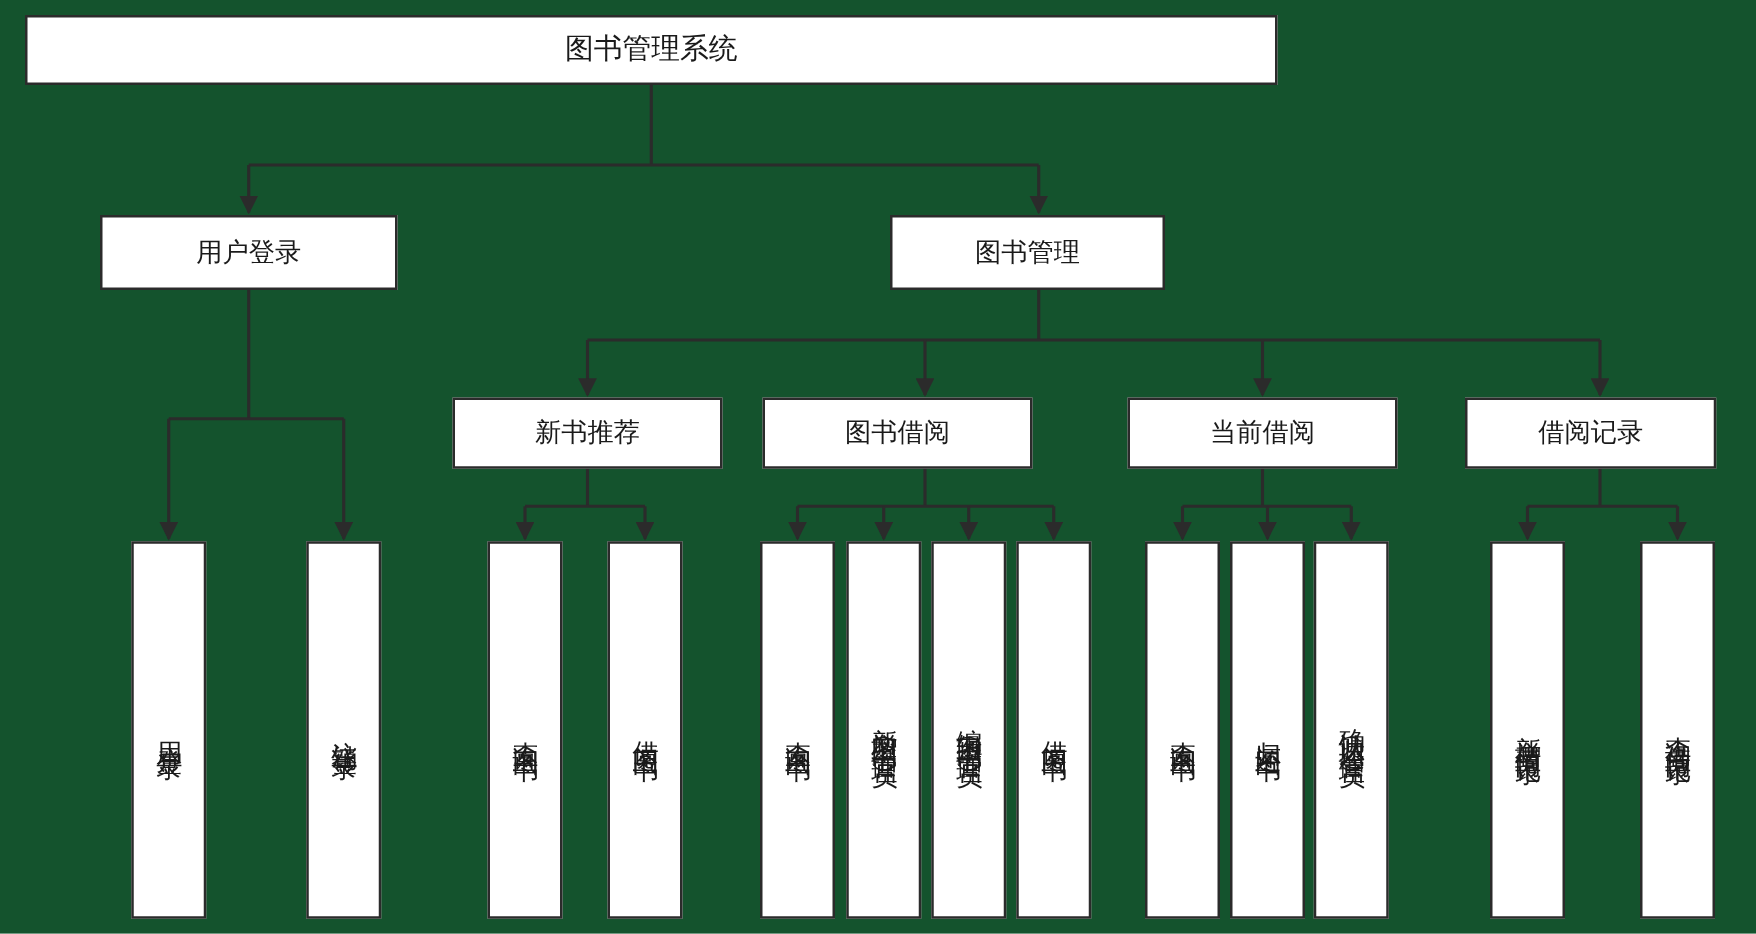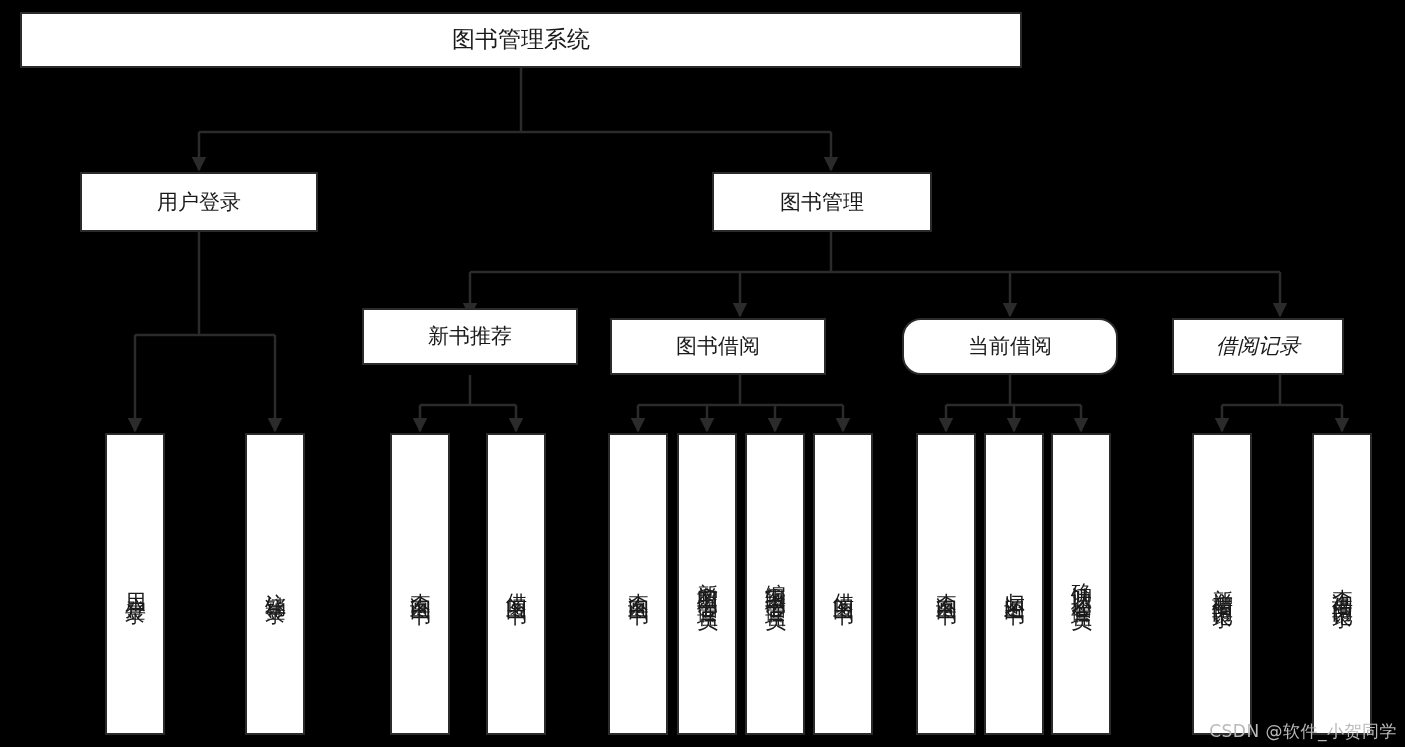--- a/index.html
+++ b/index.html
@@ -8,21 +8,21 @@
     padding: 0;
     background: #ffffff;
   }
   body {
     font-family: "DejaVu Sans", "Liberation Sans", sans-serif;
   }
   #canvas {
     position: relative;
     width: 1405px;
     height: 747px;
-    background: #000000;
+    background: #14532d;
     overflow: hidden;
   }
   #edges {
     position: absolute;
     left: 0;
     top: 0;
     width: 1405px;
     height: 747px;
     pointer-events: none;
   }
@@ -120,30 +120,30 @@
   <div id="node-layer">
       <div class="node root" style="left: 20px; top: 12px; width: 1002px; height: 56px;">
         <span class="node-label">图书管理系统</span>
       </div>
       <div class="node branch" style="left: 80px; top: 172px; width: 238px; height: 60px;">
         <span class="node-label">用户登录</span>
       </div>
       <div class="node branch" style="left: 712px; top: 172px; width: 220px; height: 60px;">
         <span class="node-label">图书管理</span>
       </div>
-      <div class="node branch" style="left: 362px; top: 308px; width: 216px; height: 57px;">
+      <div class="node branch" style="left: 362px; top: 318px; width: 216px; height: 57px;">
         <span class="node-label">新书推荐</span>
       </div>
       <div class="node branch" style="left: 610px; top: 318px; width: 216px; height: 57px;">
         <span class="node-label">图书借阅</span>
       </div>
-      <div class="node branch" style="left: 902px; top: 318px; width: 216px; height: 57px; border-radius: 19px;">
+      <div class="node branch" style="left: 902px; top: 318px; width: 216px; height: 57px;">
         <span class="node-label">当前借阅</span>
       </div>
-      <div class="node branch" style="left: 1172px; top: 318px; width: 172px; height: 57px; font-style: italic;">
+      <div class="node branch" style="left: 1172px; top: 318px; width: 201px; height: 57px;">
         <span class="node-label">借阅记录</span>
       </div>
       <div class="node leaf" style="left: 105px; top: 433px; width: 60px; height: 302px;">
         <span class="node-label">用户登录</span>
       </div>
       <div class="node leaf" style="left: 245px; top: 433px; width: 60px; height: 302px;">
         <span class="node-label">注销登录</span>
       </div>
       <div class="node leaf" style="left: 390px; top: 433px; width: 60px; height: 302px;">
         <span class="node-label">查询图书</span>
@@ -173,14 +173,13 @@
         <span class="node-label">确认归还（管理员）</span>
       </div>
       <div class="node leaf" style="left: 1192px; top: 433px; width: 60px; height: 302px;">
         <span class="node-label">新增借阅记录</span>
       </div>
       <div class="node leaf" style="left: 1312px; top: 433px; width: 60px; height: 302px;">
         <span class="node-label">查询借阅记录</span>
       </div>
     </div>
 
-  <div class="watermark">CSDN @软件_小贺同学</div>
 </div>
 
 </body></html>

